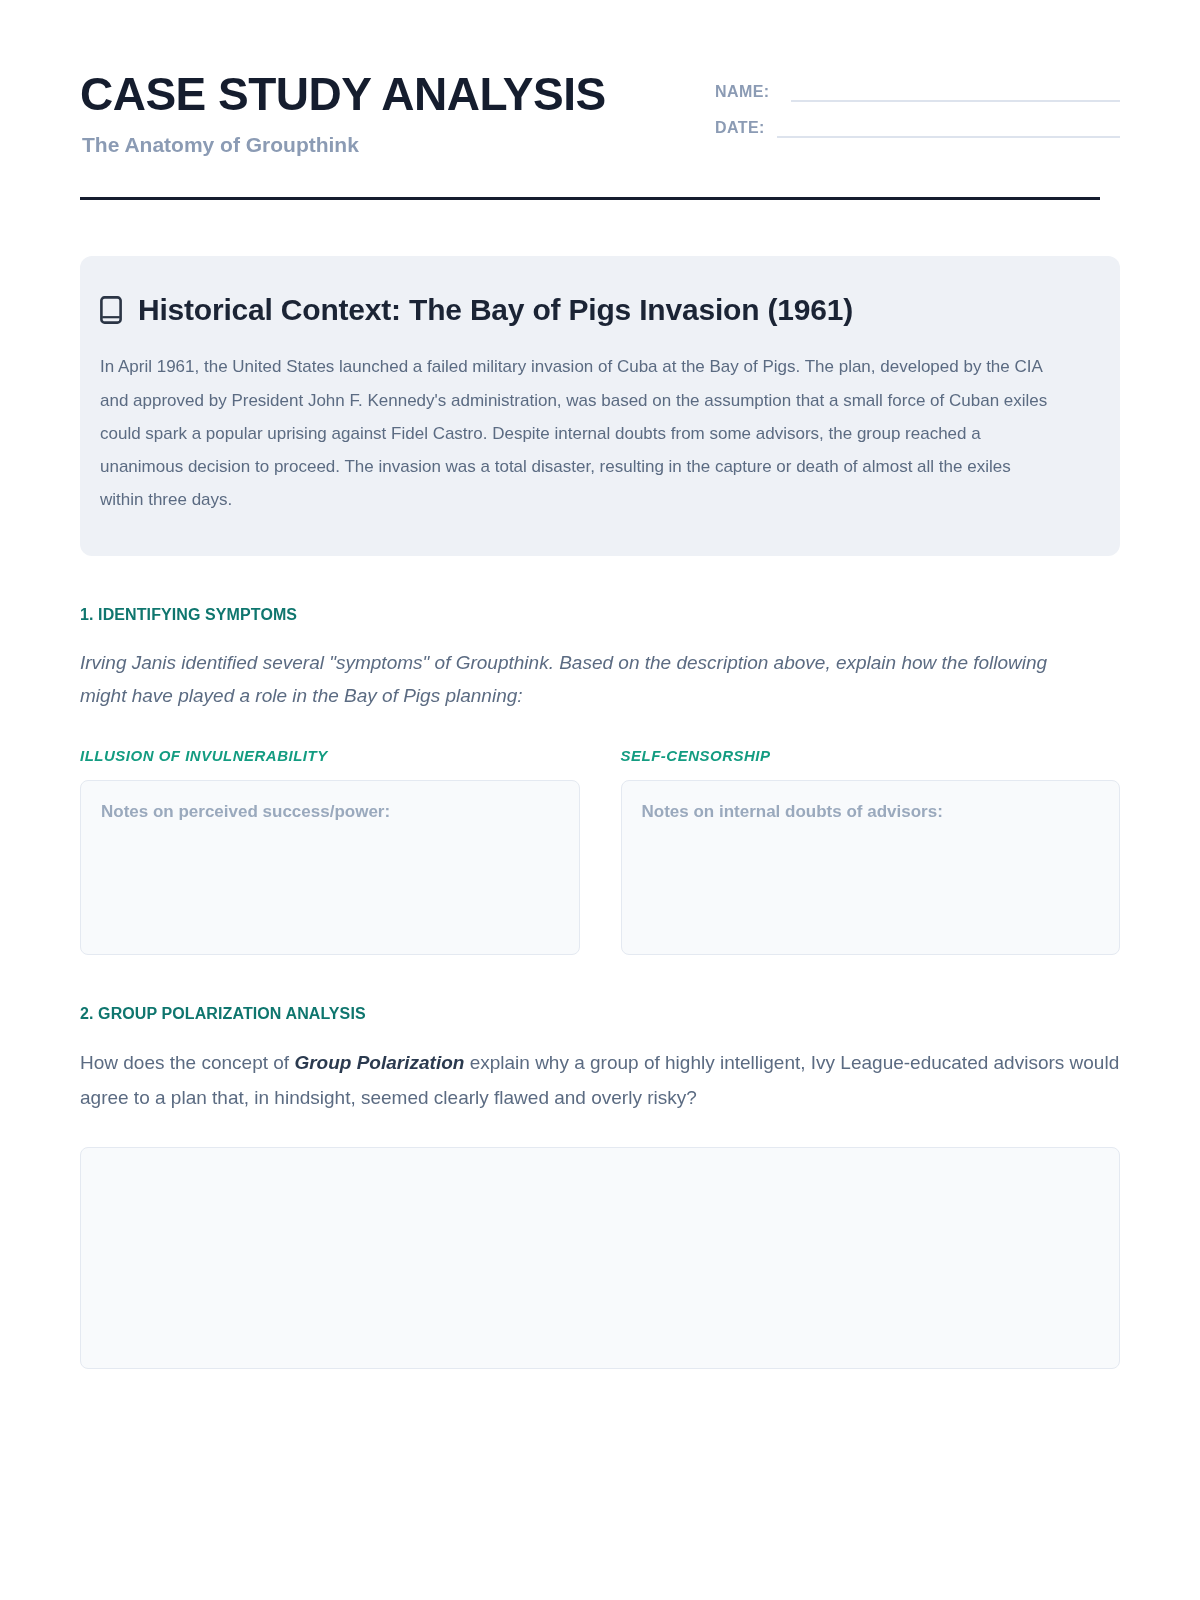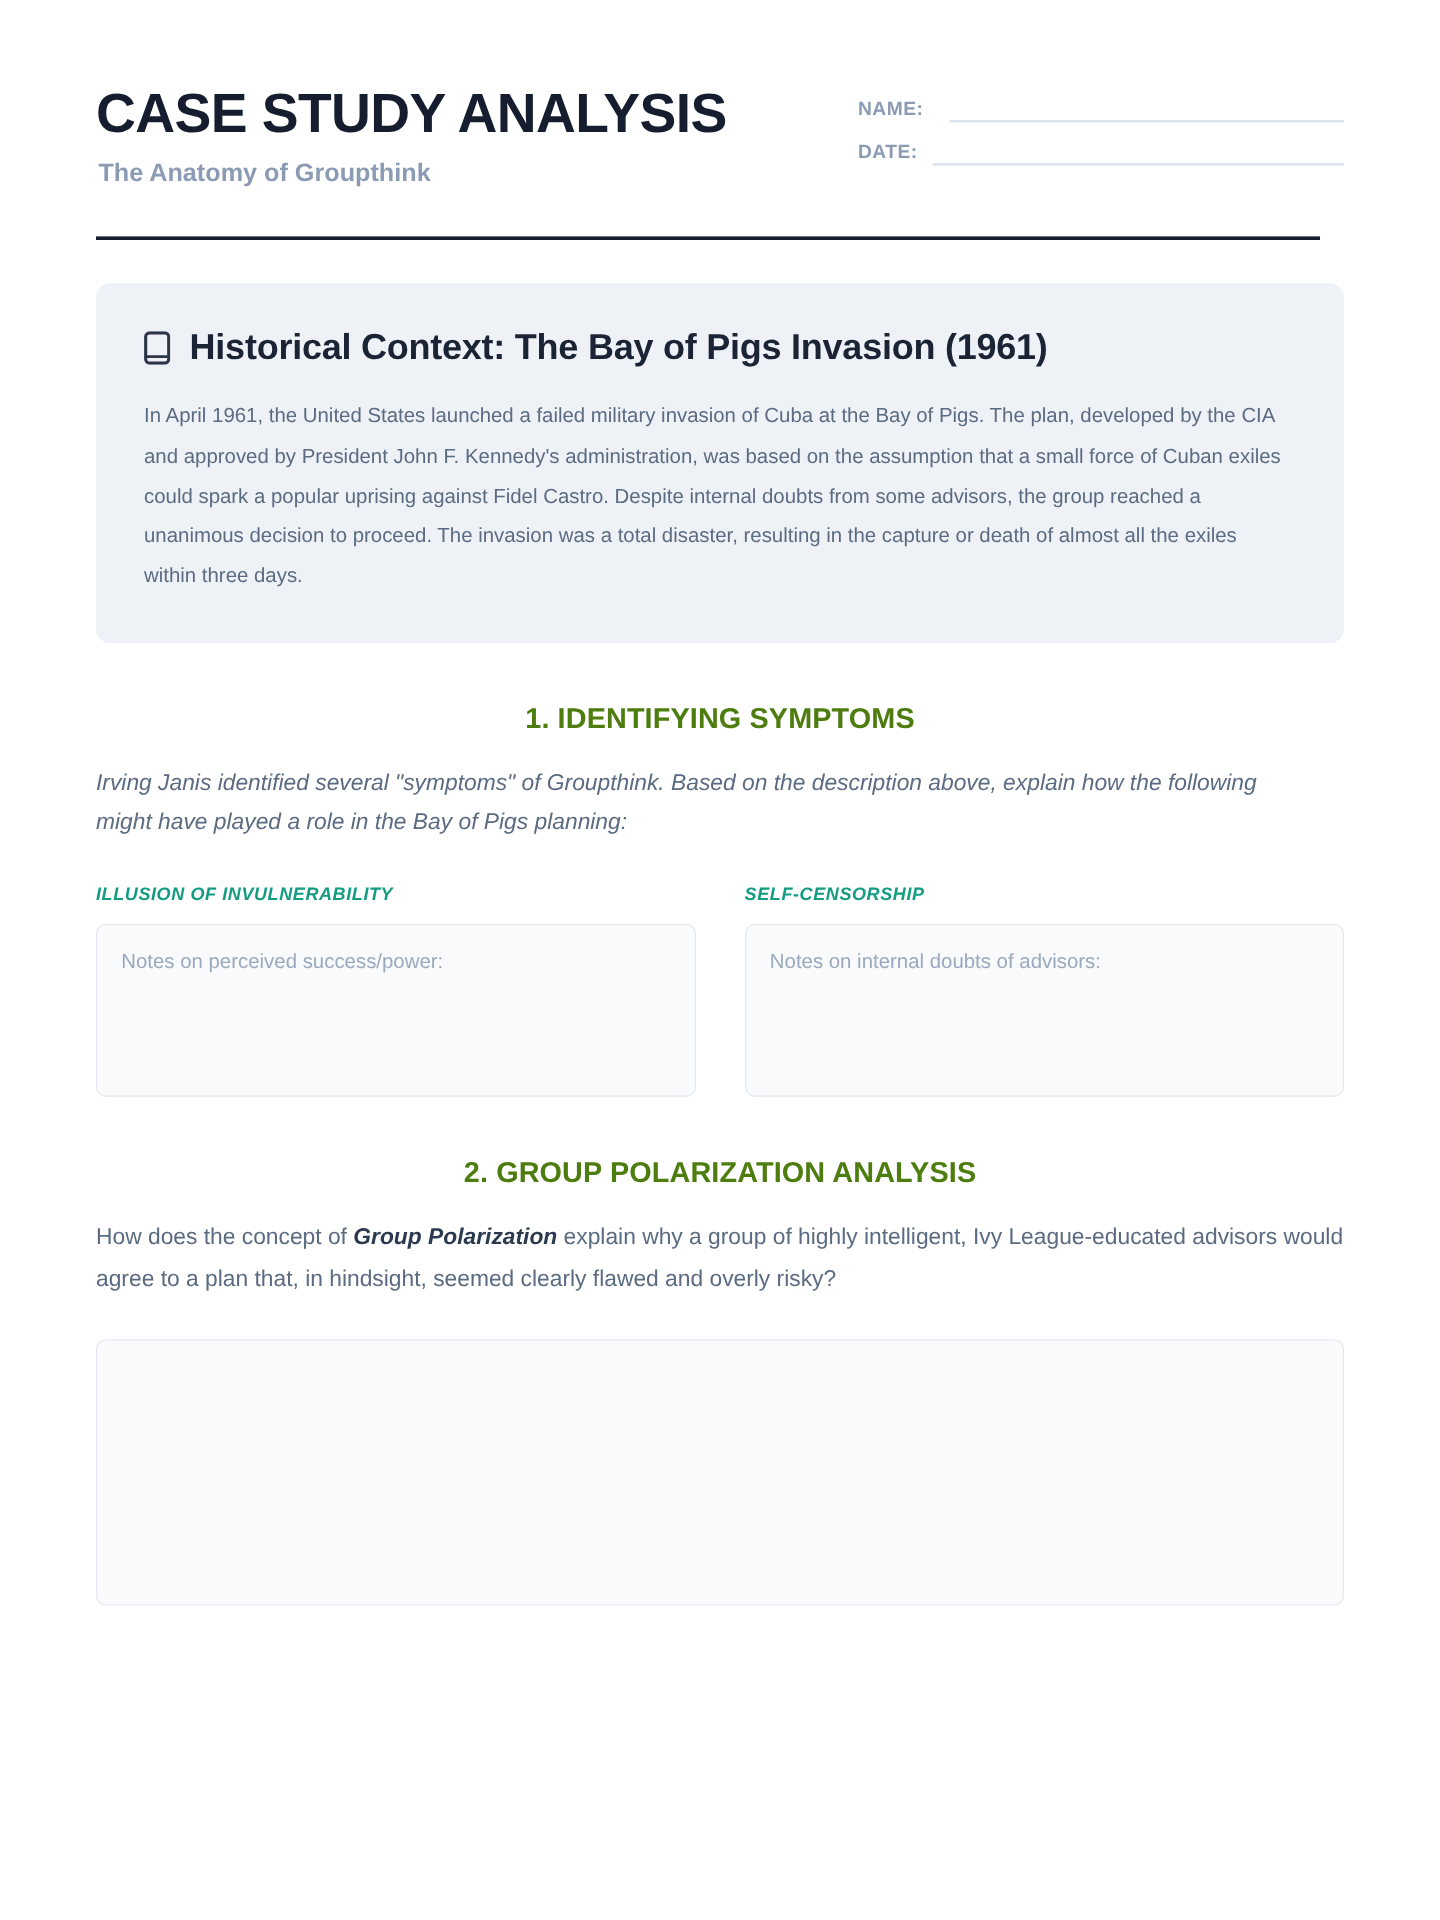--- a/index.html
+++ b/index.html
@@ -79,24 +79,24 @@
 
   .rule {
     margin-top: 40px;
     height: 3px;
     background: #151d2e;
     width: 1020px;
   }
 
   
   .context-card {
-    margin-top: 36px;
+    margin-top: 56px;
     background: #eef1f6;
     border-radius: 12px;
-    padding: 36px 40px 40px 40px;
+    padding: 36px 40px 40px 20px;
   }
   .context-heading {
     display: flex;
     align-items: center;
     font-size: 30px;
     font-weight: 700;
     color: #1b2435;
     letter-spacing: -0.2px;
     margin: 0 0 22px 0;
     line-height: 1.2;
@@ -112,27 +112,26 @@
     font-size: 17px;
     line-height: 1.95;
     color: #5b6b82;
     margin: 0;
     max-width: 950px;
   }
 
   
   .section { margin-top: 50px; }
   .section-heading {
-    font-size: 24px;
-    font-weight: 700;
-    color: #4d7c0f;
+    font-size: 16px;
+    font-weight: 700;
+    color: #0f766e;
     letter-spacing: 0.1px;
     margin: 0 0 22px 0;
     text-transform: uppercase;
-    text-align: center;
   }
   .section-instruction {
     font-size: 19px;
     font-style: italic;
     line-height: 1.75;
     color: #5b6b82;
     margin: 0 0 34px 0;
     max-width: 985px;
   }
   .section-question {
@@ -160,21 +159,21 @@
   }
   .answer-box {
     background: #f8fafc;
     border: 1px solid #e4e9f1;
     border-radius: 8px;
     padding: 18px 20px;
     font-size: 17px;
     color: #9aa9bd;
     line-height: 1.5;
   }
-  .answer-box.small { height: 144px; }
+  .answer-box.small { height: 175px; font-weight: bold; }
   .answer-box.large { height: 222px; }
   .answer-placeholder { display: block; }
 </style>
 </head>
 <body>
 
 <div class="page">
 
   <div class="header">
 

